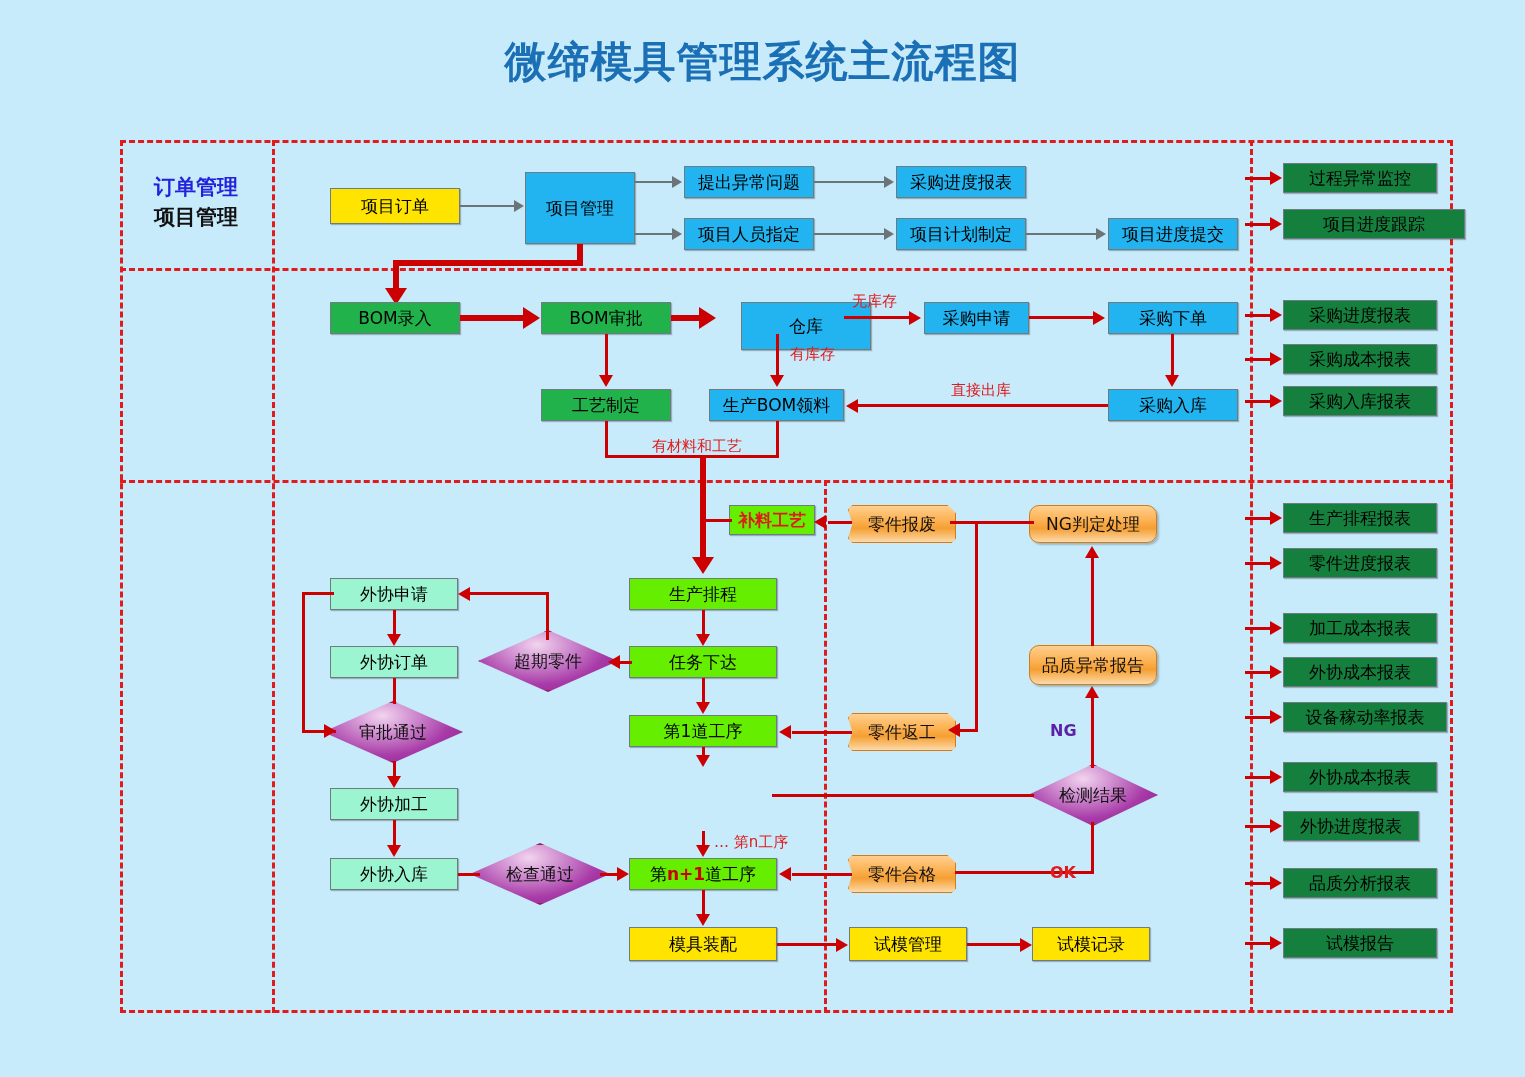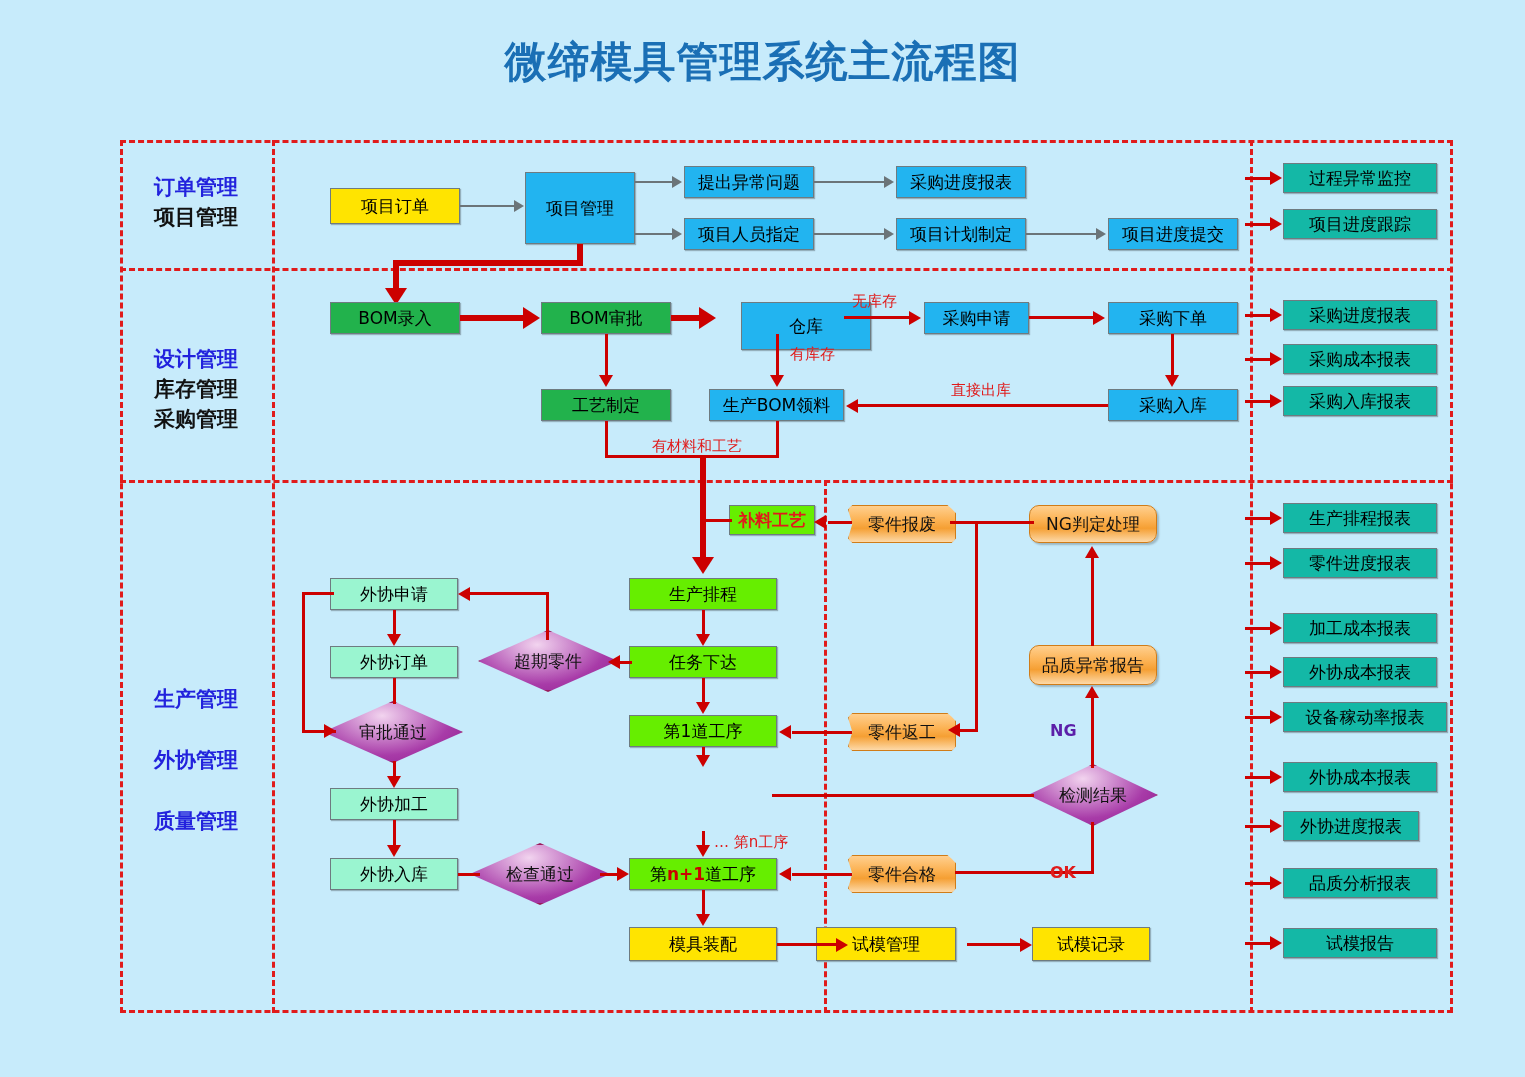--- a/index.html
+++ b/index.html
@@ -53,21 +53,21 @@
     border:1px solid #6e7b80;
     text-align:center;
     line-height:1.1;
     white-space:nowrap;
     box-shadow:1px 1px 1px rgba(0,0,0,.25);
   }
   .n-yellow { background:#ffe400; }
   .n-cyan   { background:#22b4f0; }
   .n-green  { background:#22b24c; }
   .n-lgreen { background:#66ee00; }
-  .n-teal   { background:#14b8a6; }
+  .n-teal   { background:#15803d; }
   .n-mint   { background:#9af5d0; }
 
   .node.bold { font-weight:bold; }
 
   
   .diamond {
     position:absolute;
     display:flex; align-items:center; justify-content:center;
     font-size:17px; color:#111; white-space:nowrap;
     background:
@@ -128,30 +128,20 @@
   <div class="vdiv" style="left:272px; top:140px; height:873px;"></div>
   <div class="vdiv" style="left:1250px; top:140px; height:873px;"></div>
   <div class="hdiv" style="left:120px; top:268px; width:1333px;"></div>
   <div class="hdiv" style="left:120px; top:480px; width:1333px;"></div>
   <div class="vdiv" style="left:824px; top:480px; height:533px;"></div>
 
   <div class="lane-label" style="left:121px; top:172px;">
     <span class="blue">订单管理</span>
     <span class="black">项目管理</span>
   </div>
-  <div class="lane-label" style="left:121px; top:344px;">
-    <span class="blue">设计管理</span>
-    <span class="black">库存管理</span>
-    <span class="black">采购管理</span>
-  </div>
-  <div class="lane-label" style="left:121px; top:684px;">
-    <span class="blue">生产管理</span>
-    <span class="blue2">外协管理</span>
-    <span class="blue2">质量管理</span>
-  </div>
 
   <div class="node n-yellow" style="left:330px; top:188px; width:130px; height:36px;">
     <span>项目订单</span>
   </div>
 
   <div class="node n-cyan" style="left:525px; top:172px; width:110px; height:72px;">
     <span>项目管理</span>
   </div>
 
   <div class="node n-cyan" style="left:684px; top:166px; width:130px; height:32px;">
@@ -264,21 +254,21 @@
     <span>第1道工序</span>
   </div>
   <div class="node n-lgreen" style="left:629px; top:858px; width:148px; height:32px;">
     <span>
       <span>第</span><b style="color:#cc0000;">n+1</b><span>道工序</span>
     </span>
   </div>
   <div class="node n-yellow" style="left:629px; top:927px; width:148px; height:34px;">
     <span>模具装配</span>
   </div>
-  <div class="node n-yellow" style="left:816px; top:927px; width:140px; height:34px;">
+  <div class="node n-yellow" style="left:849px; top:927px; width:118px; height:34px;">
     <span>试模管理</span>
   </div>
   <div class="node n-yellow" style="left:1032px; top:927px; width:118px; height:34px;">
     <span>试模记录</span>
   </div>
 
   <div class="ln h" style="left:700px; top:519px; width:32px;"></div>
   <div class="ln v" style="left:702px; top:610px; height:25px;"></div>
   <div class="ar d" style="left:696px; top:634px;"></div>
   <div class="ln v" style="left:702px; top:678px; height:25px;"></div>
@@ -387,21 +377,21 @@
 
   <div class="ln h" style="left:792px; top:873px; width:60px;"></div>
   <div class="ar l" style="left:779px; top:867px;"></div>
 
   <div id="reports">
       <div class="node n-teal" style="left: 1283px; top: 163px; width: 154px; height: 30px;">
         <span>过程异常监控</span>
       </div>
       <div class="ln h" style="left: 1245px; top: 177px; width: 26px;"></div>
       <div class="ar r" style="left: 1270px; top: 171px;"></div>
-      <div class="node n-teal" style="left: 1283px; top: 209px; width: 154px; height: 30px;">
+      <div class="node n-teal" style="left: 1283px; top: 209px; width: 182px; height: 30px;">
         <span>项目进度跟踪</span>
       </div>
       <div class="ln h" style="left: 1245px; top: 223px; width: 26px;"></div>
       <div class="ar r" style="left: 1270px; top: 217px;"></div>
       <div class="node n-teal" style="left: 1283px; top: 300px; width: 154px; height: 30px;">
         <span>采购进度报表</span>
       </div>
       <div class="ln h" style="left: 1245px; top: 314px; width: 26px;"></div>
       <div class="ar r" style="left: 1270px; top: 308px;"></div>
       <div class="node n-teal" style="left: 1283px; top: 344px; width: 154px; height: 30px;">

